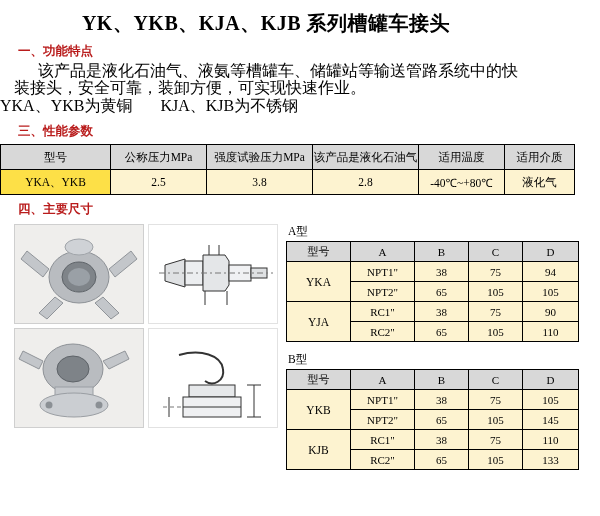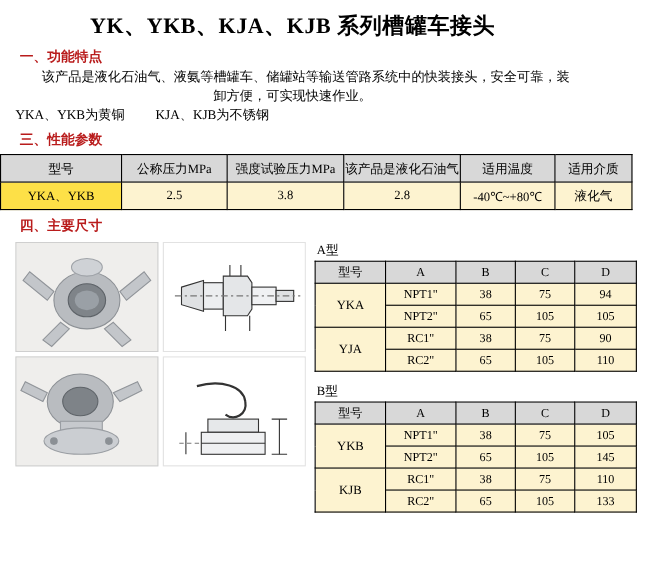--- a/index.html
+++ b/index.html
@@ -22,29 +22,28 @@
     font-family:"Liberation Serif", serif;
   }
 
   .section-head{
     color:#b91c1c;
     font-weight:bold;
     font-size:12.5px;
     margin:6px 0 2px 18px;
   }
   .body-text{
-    font-size:12px;
+    font-size:16px;
     line-height:17px;
     margin:0 14px 0 14px;
     text-indent:24px;
-    text-align:center;
   }
   .mat-line{
-    font-size:12px;
-    margin-left:14px;
+    font-size:16px;
+    margin-left:0;
   }
   .mat-line span.gap{display:inline-block;width:28px;}
 
   
   table.perf{
     border-collapse:collapse;
     margin:4px auto 0 auto;
     width:554px;
     table-layout:fixed;
   }

